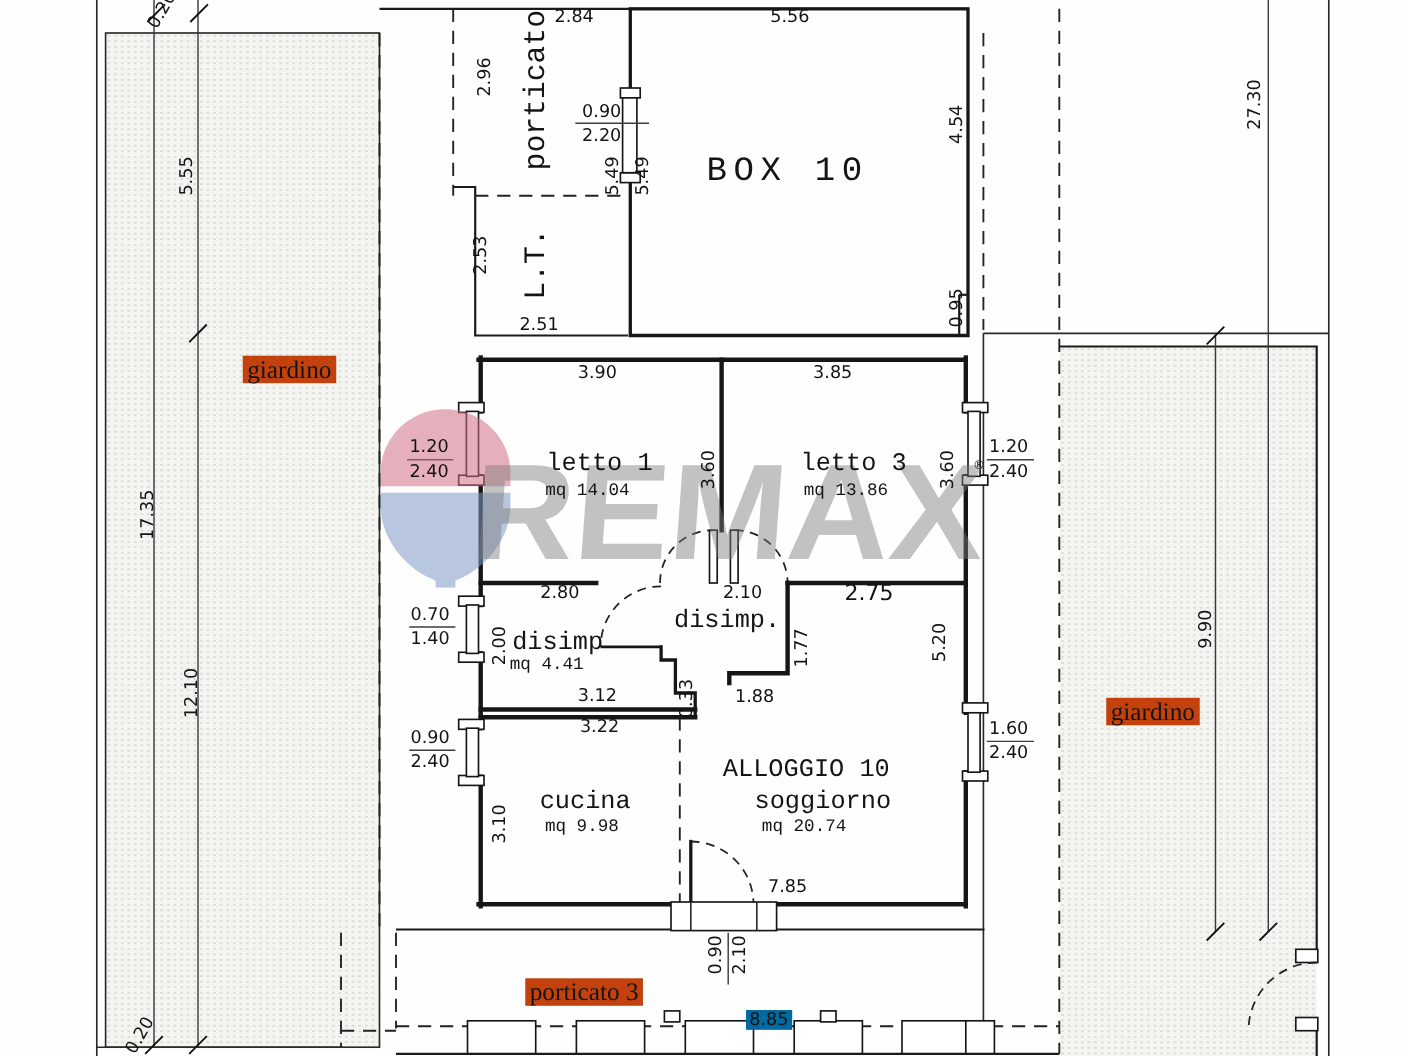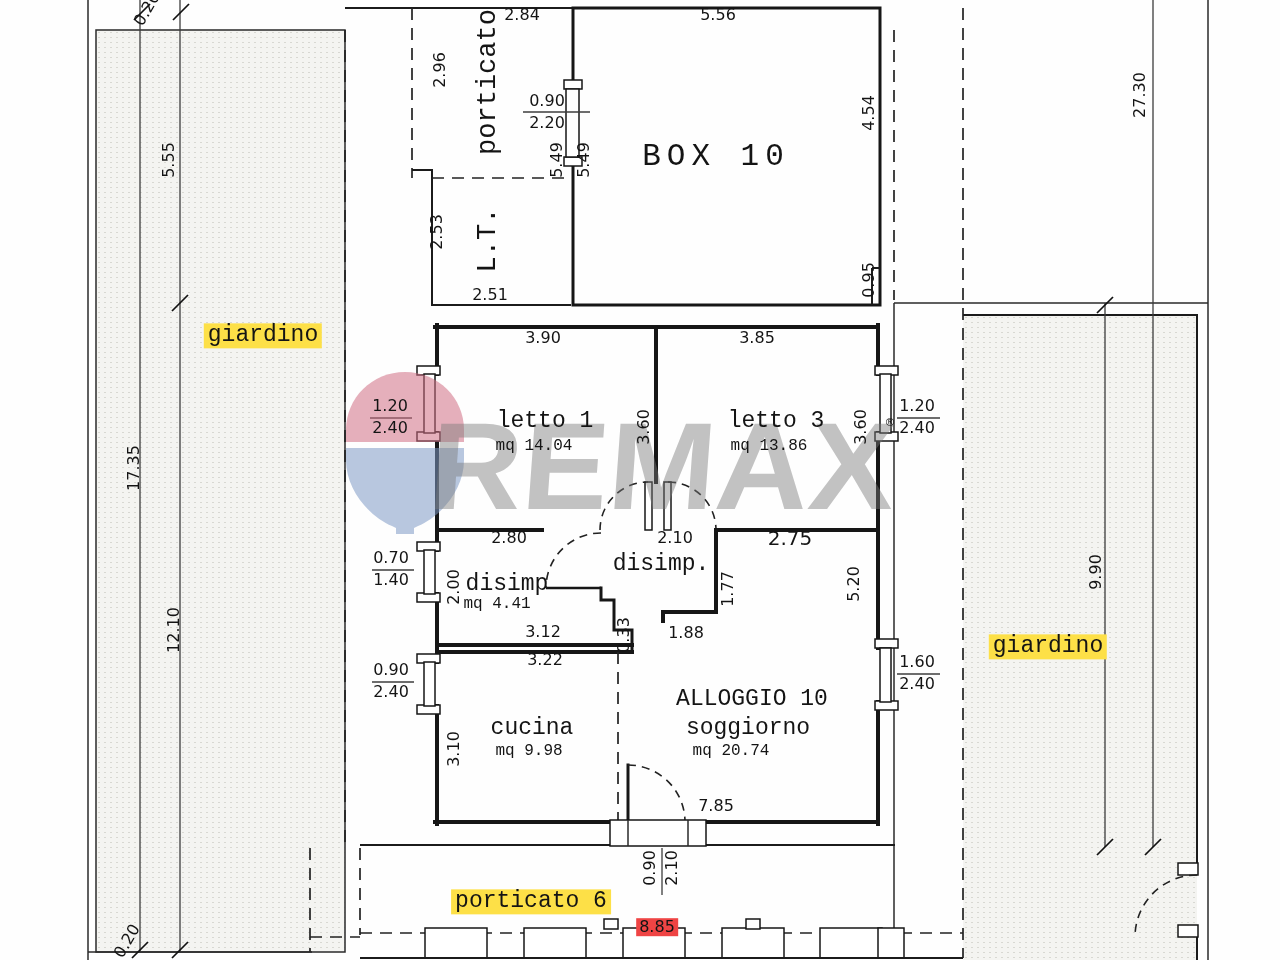--- a/index.html
+++ b/index.html
@@ -16,22 +16,22 @@
   .w15{stroke:#2a2a2a;stroke-width:1.5;fill:none;}
   .dash{stroke:#222;stroke-width:1.7;fill:none;stroke-dasharray:12 8;}
   .arc{stroke:#222;stroke-width:1.6;fill:none;stroke-dasharray:8 6;}
   .white{fill:#ffffff;stroke:#161616;stroke-width:1.5;}
   .dimline{stroke:#3c3c3c;stroke-width:1.3;fill:none;}
   .tick{stroke:#111;stroke-width:1.7;}
   .lbl{position:absolute;color:#141414;font-size:16px;white-space:nowrap;z-index:4;line-height:1.1;}
   .lbl.r{font-family:"Liberation Mono","DejaVu Sans Mono",monospace;}
   .lbl.b{font-family:"Liberation Mono","DejaVu Sans Mono",monospace;letter-spacing:6px;}
   .lbl.m{font-family:"Liberation Mono","DejaVu Sans Mono",monospace;font-size:16px;}
-  .lbl.w{font-family:Liberation Mono, monospace;background:#fde047;padding:0 4px;}
-  .lbl.wd{background:#ef4444;padding:0 3px;}
+  .lbl.w{font-family:Liberation Serif, serif;background:#c2410c;padding:0 4px;}
+  .lbl.wd{background:#0369a1;padding:0 3px;margin-left:42px;}
   #watermark{position:absolute;left:0;top:0;z-index:3;width:1280px;height:960px;pointer-events:none;}
   #remax-text{position:absolute;left:434px;top:406px;font-family:"Liberation Sans",sans-serif;
               font-weight:bold;font-size:124px;line-height:120px;color:rgba(122,122,122,0.45);
               letter-spacing:0px;transform:scale(1.04,1) skewX(-4deg);transform-origin:left top;}
   svg.balloon{position:absolute;left:340px;top:368px;}
 </style>
 </head>
 <body>
 
 <div id="canvas">
@@ -214,25 +214,25 @@
       <div class="lbl" style="left: 624px; top: 635px; font-size: 16px; transform: translate(-50%, -50%) rotate(-90deg);">0.33</div>
       <div class="lbl" style="left: 686px; top: 633px; font-size: 16px; transform: translate(-50%, -50%);">1.88</div>
       <div class="lbl" style="left: 391px; top: 670px; font-size: 16px; transform: translate(-50%, -50%);">0.90</div>
       <div class="lbl" style="left: 391px; top: 692px; font-size: 16px; transform: translate(-50%, -50%);">2.40</div>
       <div class="lbl" style="left: 917px; top: 662px; font-size: 16px; transform: translate(-50%, -50%);">1.60</div>
       <div class="lbl" style="left: 917px; top: 684px; font-size: 16px; transform: translate(-50%, -50%);">2.40</div>
       <div class="lbl" style="left: 545px; top: 660px; font-size: 16px; transform: translate(-50%, -50%);">3.22</div>
       <div class="lbl" style="left: 454px; top: 749px; font-size: 16px; transform: translate(-50%, -50%) rotate(-90deg);">3.10</div>
       <div class="lbl r" style="left: 532px; top: 729px; font-size: 23px; transform: translate(-50%, -50%);">cucina</div>
       <div class="lbl m" style="left: 529px; top: 752px; font-size: 16px; transform: translate(-50%, -50%);">mq 9.98</div>
-      <div class="lbl r" style="left: 752px; top: 700px; font-size: 23px; transform: translate(-50%, -50%);">ALLOGGIO 10</div>
+      <div class="lbl r" style="left: 733px; top: 700px; font-size: 23px; transform: translate(-50%, -50%);">ALLOGGIO 10</div>
       <div class="lbl r" style="left: 748px; top: 729px; font-size: 23px; transform: translate(-50%, -50%);">soggiorno</div>
       <div class="lbl m" style="left: 731px; top: 752px; font-size: 16px; transform: translate(-50%, -50%);">mq 20.74</div>
       <div class="lbl" style="left: 716px; top: 806px; font-size: 16px; transform: translate(-50%, -50%);">7.85</div>
       <div class="lbl w" style="left: 1048px; top: 647px; font-size: 23px; transform: translate(-50%, -50%);">giardino</div>
       <div class="lbl" style="left: 650px; top: 868px; font-size: 16px; transform: translate(-50%, -50%) rotate(-90deg);">0.90</div>
       <div class="lbl" style="left: 672px; top: 868px; font-size: 16px; transform: translate(-50%, -50%) rotate(-90deg);">2.10</div>
-      <div class="lbl w" style="left: 531px; top: 902px; font-size: 23px; transform: translate(-50%, -50%);">porticato 6</div>
+      <div class="lbl w" style="left: 531px; top: 902px; font-size: 23px; transform: translate(-50%, -50%);">porticato 3</div>
       <div class="lbl wd" style="left: 657px; top: 927px; font-size: 16px; transform: translate(-50%, -50%);">8.85</div>
       <div class="lbl" style="left: 890px; top: 423px; font-size: 11px; transform: translate(-50%, -50%);">®</div>
     </div>
 
 </div>
 
 </body></html>

